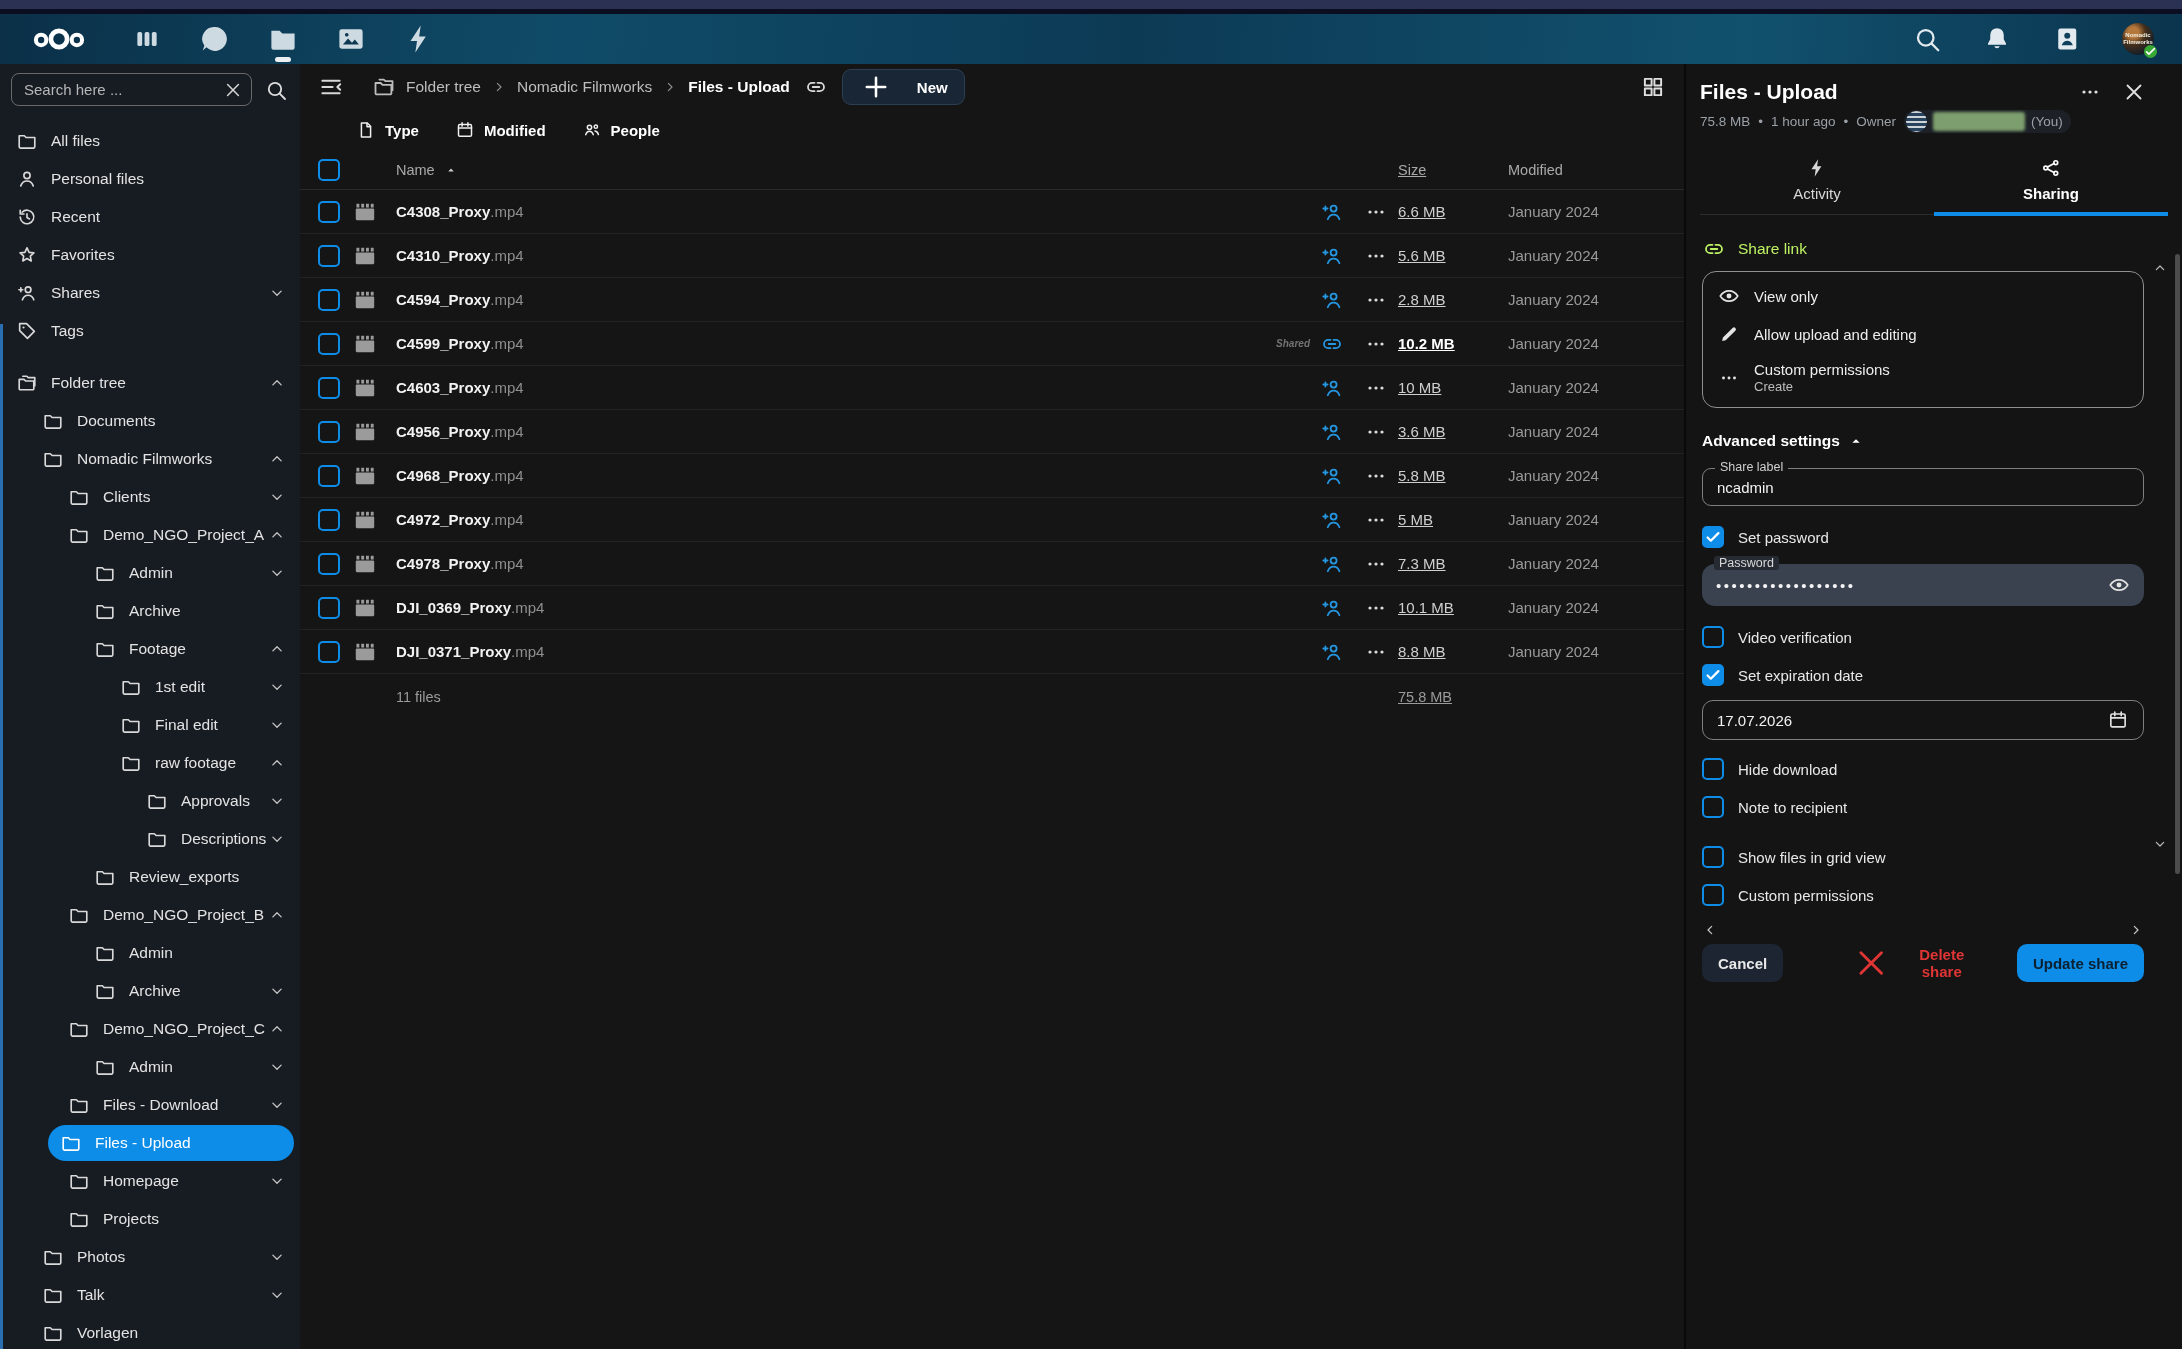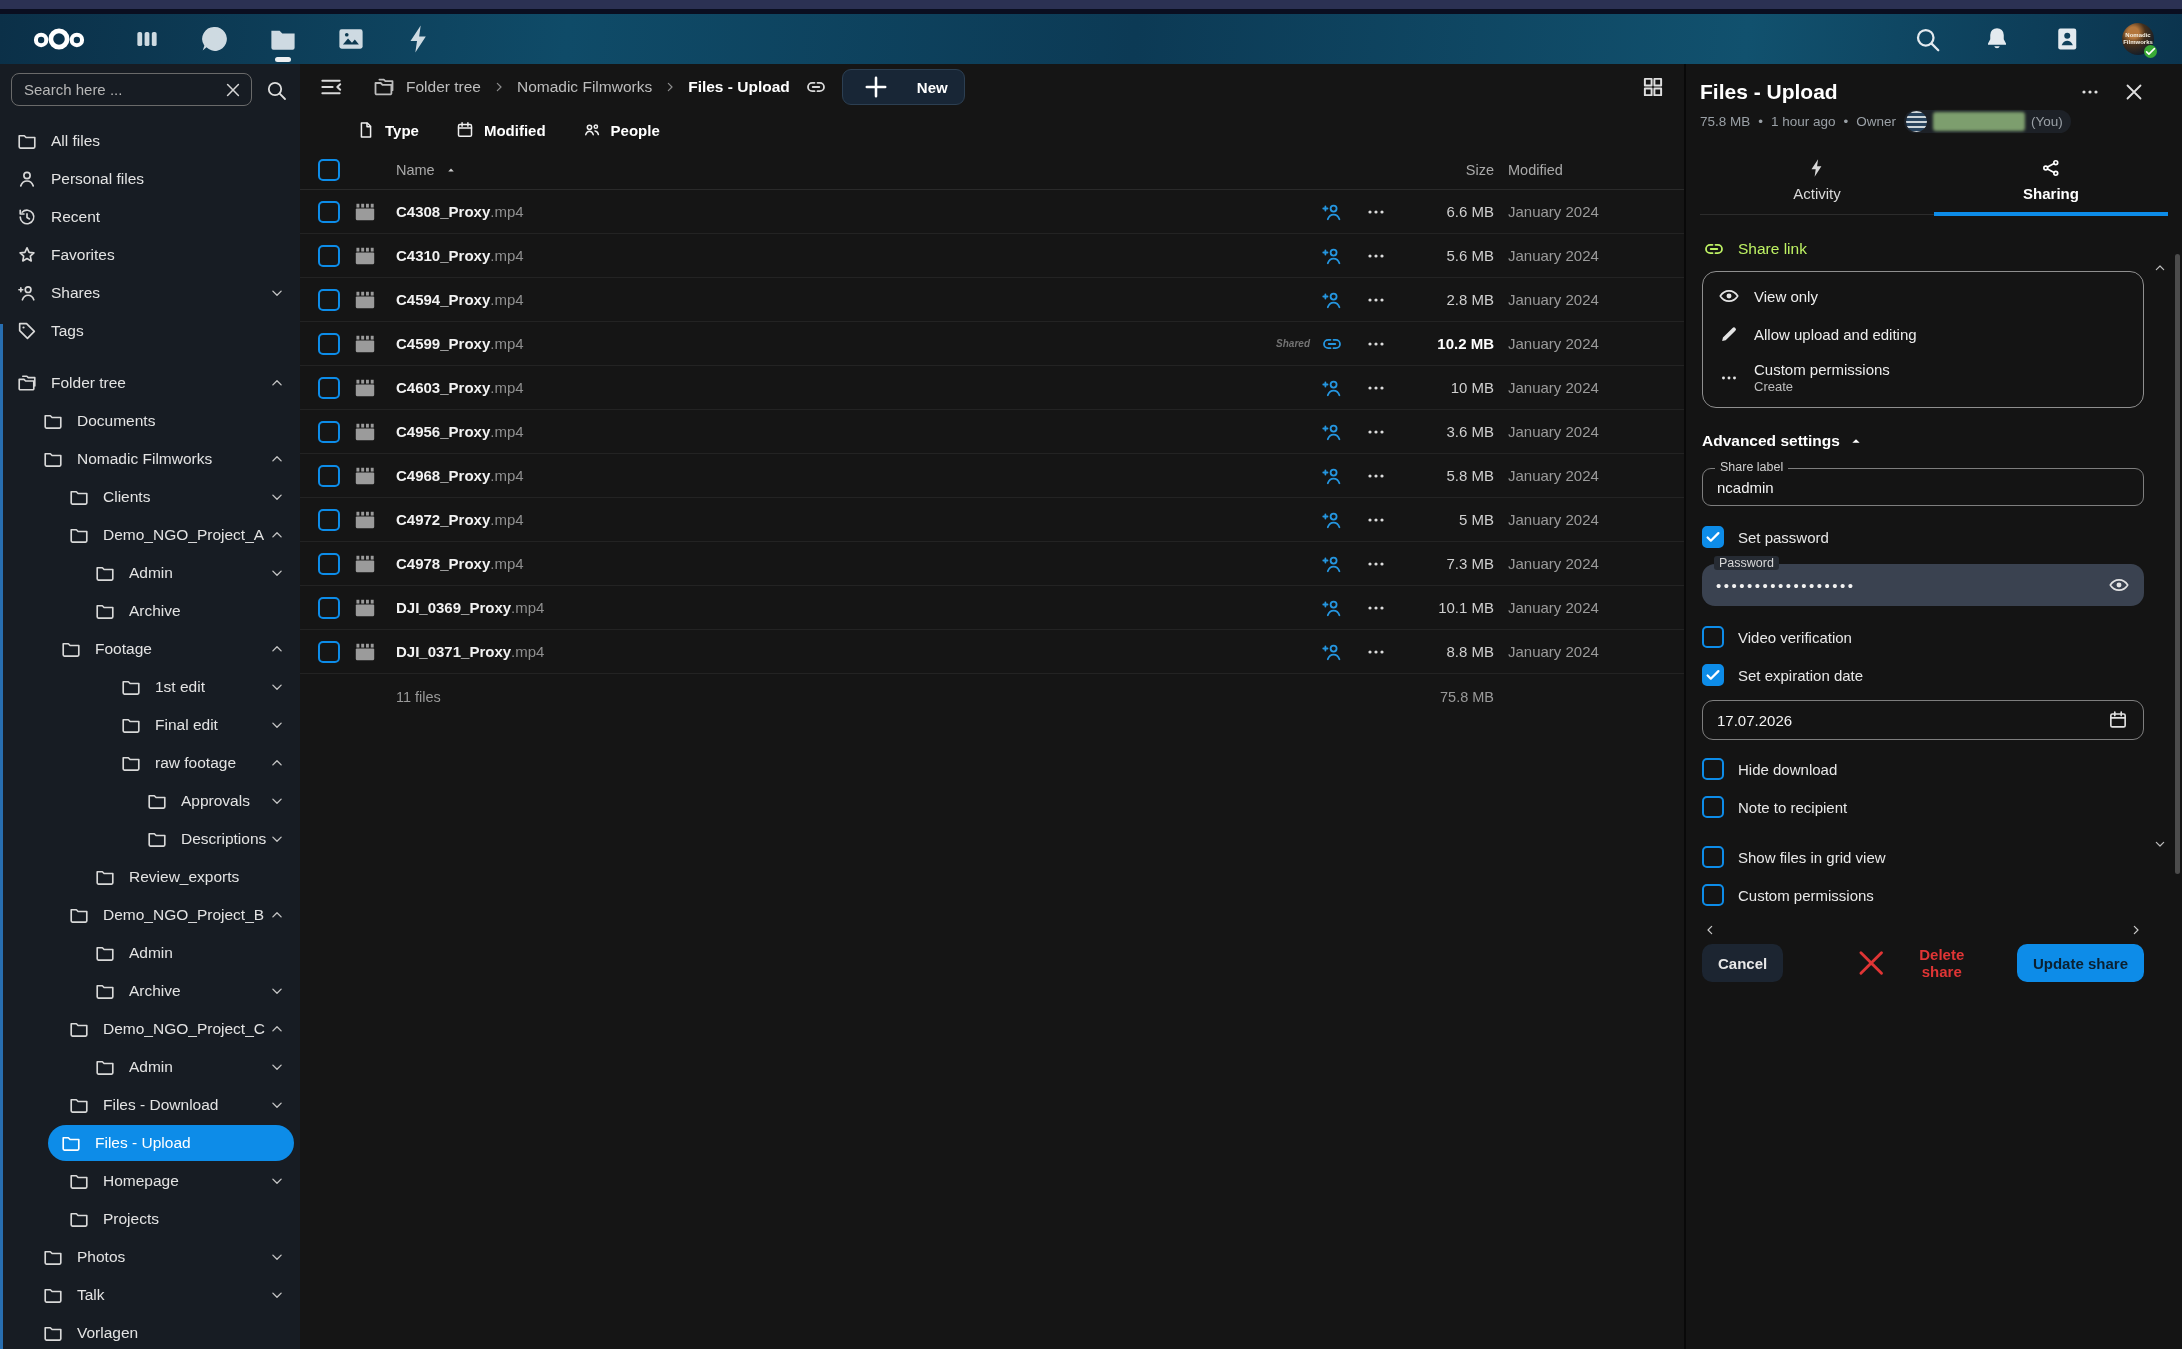--- a/index.html
+++ b/index.html
@@ -71,21 +71,21 @@
   .grid-toggle { margin-left:auto; width:26px; height:26px; color:#e0e0e0; cursor:pointer; }
   .grid-toggle svg { width:24px; height:24px; }
 
   .filters { height:40px; display:flex; align-items:center; gap:36px; padding-left:56px; }
   .filter-chip { display:flex; align-items:center; gap:9px; color:#fff; font-size:15px; font-weight:700; cursor:pointer; }
   .filter-chip .f-ic { width:20px; height:20px; display:flex; color:#efefef; }
   .f-ic svg { width:20px; height:20px; }
 
   .fgrid { display:grid; grid-template-columns:18px 24px 10px 30px 14px 1fr 90px 44px 44px 96px 14px 150px 26px; align-items:center; }
   .c-cb{grid-column:2;} .c-icon{grid-column:4;} .c-name{grid-column:6; min-width:0;} .c-shared{grid-column:7; justify-self:end;}
-  .c-share{grid-column:8; justify-self:center;} .c-dots{grid-column:9; justify-self:center;} .c-size{grid-column:10; text-align:right;} .c-mod{grid-column:12;}
+  .c-share{grid-column:8; justify-self:center;} .c-dots{grid-column:9; justify-self:center;} .c-size{grid-column:10; text-align:left;text-decoration:underline;} .c-mod{grid-column:12;}
   .table-head { height:40px; border-bottom:1px solid #2a2a2a; }
   .table-head .hd { color:#a9a9a9; font-size:14.5px; }
   .hd-name { display:flex; align-items:center; gap:10px; }
   .sort-ic { width:12px; height:12px; color:#cfcfcf; display:flex; }
   .sort-ic svg { width:12px; height:12px; }
 
   .cbx { width:22px; height:22px; border:2.4px solid #0d8ce8; border-radius:5px; cursor:pointer; flex-shrink:0; }
   .cbx.on { background:#0d8ce8; border-color:#0d8ce8; display:flex; align-items:center; justify-content:center; }
   .cbx.on svg { width:15px; height:15px; color:#fff; }
 
@@ -436,21 +436,21 @@
   </div>
           <div class="side-row tree-row" style="padding-left: 94px;">
     <span class="row-ic">
               <svg viewBox="0 0 24 24" fill="none" stroke="currentColor" stroke-width="1.8" stroke-linecap="round" stroke-linejoin="round" style="width:100%;height:100%;display:block">
                 <path d="M3.5 6.3h5.6l1.9 1.9h9.5v10.2a1.3 1.3 0 0 1-1.3 1.3H4.8a1.3 1.3 0 0 1-1.3-1.3z"></path>
               </svg>
             </span>
     <span class="row-label nav-label">Archive</span>
 
   </div>
-          <div class="side-row tree-row" style="padding-left: 60px;">
+          <div class="side-row tree-row" style="padding-left: 94px;">
     <span class="row-ic">
               <svg viewBox="0 0 24 24" fill="none" stroke="currentColor" stroke-width="1.8" stroke-linecap="round" stroke-linejoin="round" style="width:100%;height:100%;display:block">
                 <path d="M3.5 6.3h5.6l1.9 1.9h9.5v10.2a1.3 1.3 0 0 1-1.3 1.3H4.8a1.3 1.3 0 0 1-1.3-1.3z"></path>
               </svg>
             </span>
     <span class="row-label nav-label">Footage</span>
     <span class="row-chev">
               <svg viewBox="0 0 24 24" fill="none" stroke="currentColor" stroke-width="1.8" stroke-linecap="round" stroke-linejoin="round" style="width:100%;height:100%;display:block">
                 <path d="M6.5 14.5L12 9l5.5 5.5"></path>
               </svg>

